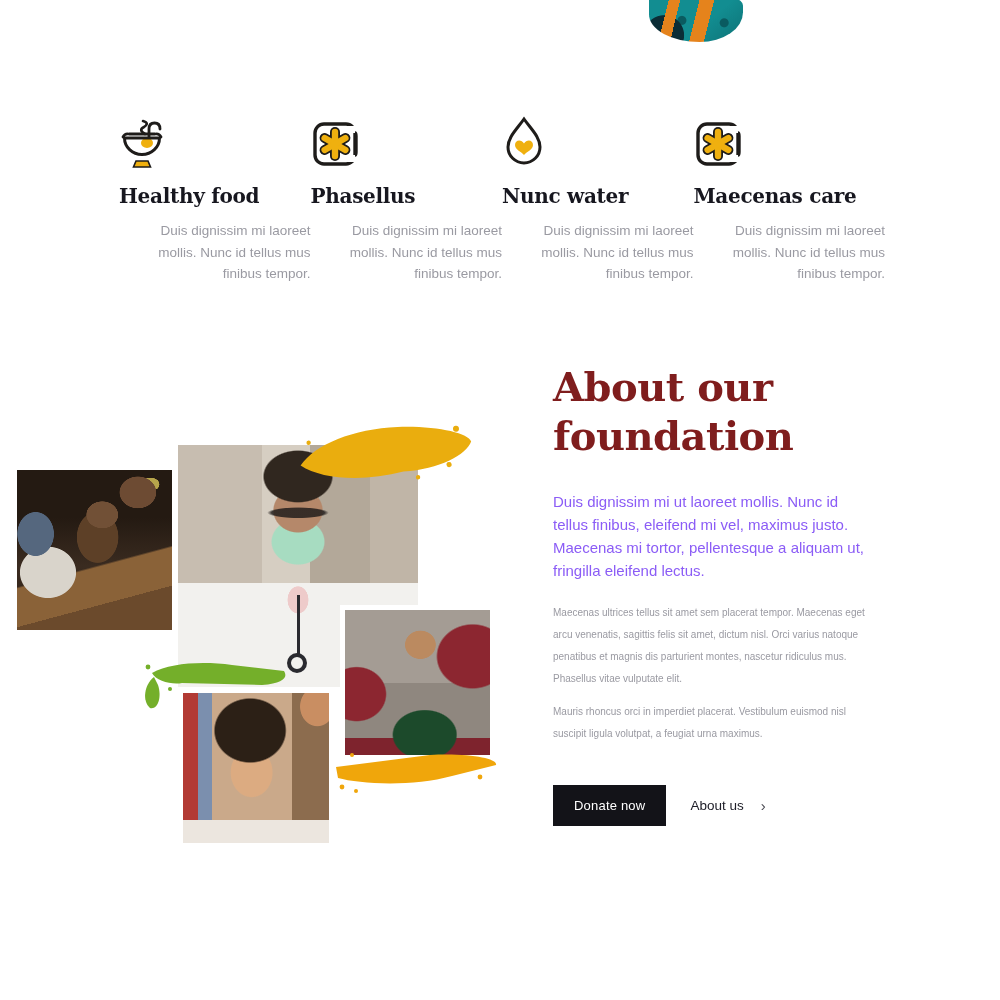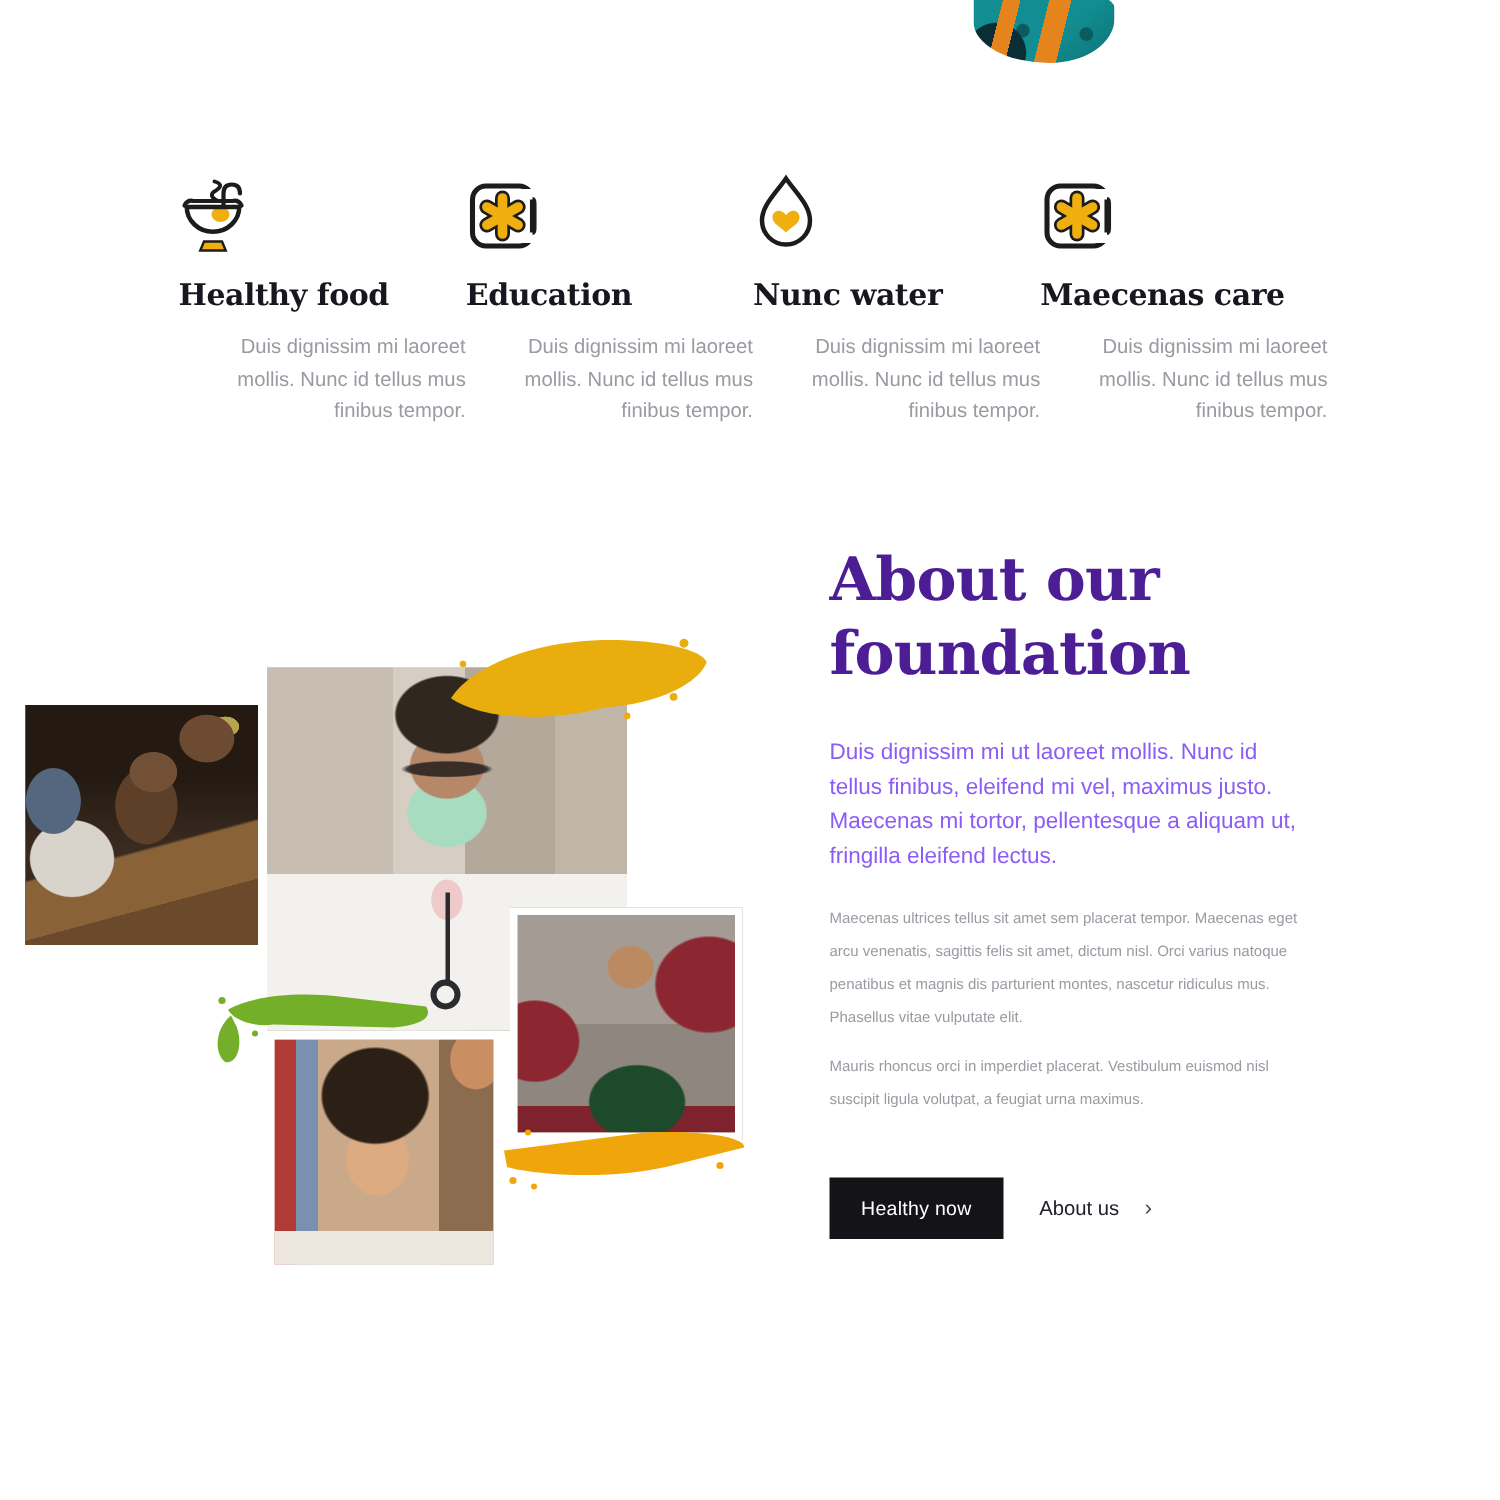--- a/index.html
+++ b/index.html
@@ -33,21 +33,21 @@
     font-size:20px; letter-spacing:-0.3px; color:#17171f;
   }
   .feature p {
     margin-top:12px; font-size:13.5px; line-height:21.5px; color:#9a9aa2;text-align:right;
   }
 
   
   .about-text { position:absolute; left:553px; top:362px; width:318px; z-index:5; }
   .about-text h2 {
     font-family:"DejaVu Serif", serif; font-weight:700; font-size:40px;
-    line-height:49px; letter-spacing:-0.5px; color:#4c1d95; margin-bottom:30px;
+    line-height:49px; letter-spacing:-0.5px; color:#7f1d1d; margin-bottom:30px;
   }
   .about-text .lead { font-size:15px; line-height:23px; color:#8b5cf6; margin-bottom:20px; }
   .about-text .para { font-size:10px; line-height:22px; color:#9a9aa2; margin-bottom:11px; }
   .cta-row { margin-top:40px; display:flex; align-items:center; }
   .btn-donate {
     background:#131318; color:#ffffff; border:none; font-family:"Liberation Sans",sans-serif;
     font-size:13px; letter-spacing:.2px; padding:13px 21px; cursor:pointer;
   }
   .link-about {
     margin-left:24px; display:flex; align-items:flex-start; text-decoration:none;
@@ -149,21 +149,21 @@
               <path d="M13.6 18 L34.4 30"></path>
               <path d="M34.4 18 L13.6 30"></path>
           </g>
           <g stroke="#EFB00F" stroke-width="6.4" stroke-linecap="round">
             <path d="M24 12 V36"></path>
               <path d="M13.6 18 L34.4 30"></path>
               <path d="M34.4 18 L13.6 30"></path>
           </g>
         </svg>
       </div>
-      <h3>Education</h3>
+      <h3>Phasellus</h3>
       <p>Duis dignissim mi laoreet mollis. Nunc id tellus mus finibus tempor.</p>
     </div>
 
     <div class="feature">
       <div class="icon-box">
         <svg width="44" height="52" viewBox="0 0 44 52">
           <path d="M22 3 C15 13 6 21 6 31 a16 16 0 0 0 32 0 C38 21 29 13 22 3 Z" fill="none" stroke="#1e1c1a" stroke-width="3"></path>
           <path d="M22 27.5 c-2.5-4.5 -9-4 -9 1.5 c0 4.5 6 6.5 9 10 c3-3.5 9-5.5 9-10 c0-5.5 -6.5-6 -9-1.5 z" fill="#EFB00F"></path>
         </svg>
       </div>
@@ -225,21 +225,21 @@
         <circle cx="22" cy="4" r="2" fill="#F0A60B"></circle>
     </svg>
   </div>
 
   <section class="about-text">
     <h2>About our foundation</h2>
     <p class="lead">Duis dignissim mi ut laoreet mollis. Nunc id tellus finibus, eleifend mi vel, maximus justo. Maecenas mi tortor, pellentesque a aliquam ut, fringilla eleifend lectus.</p>
     <p class="para">Maecenas ultrices tellus sit amet sem placerat tempor. Maecenas eget arcu venenatis, sagittis felis sit amet, dictum nisl. Orci varius natoque penatibus et magnis dis parturient montes, nascetur ridiculus mus. Phasellus vitae vulputate elit.</p>
     <p class="para">Mauris rhoncus orci in imperdiet placerat. Vestibulum euismod nisl suscipit ligula volutpat, a feugiat urna maximus.</p>
     <div class="cta-row">
-      <button class="btn-donate">Healthy now</button>
+      <button class="btn-donate">Donate now</button>
       <a class="link-about">
         <span>About us</span>
         <span class="chev">›</span>
       </a>
     </div>
   </section>
 
 </div>
 
 </body></html>

